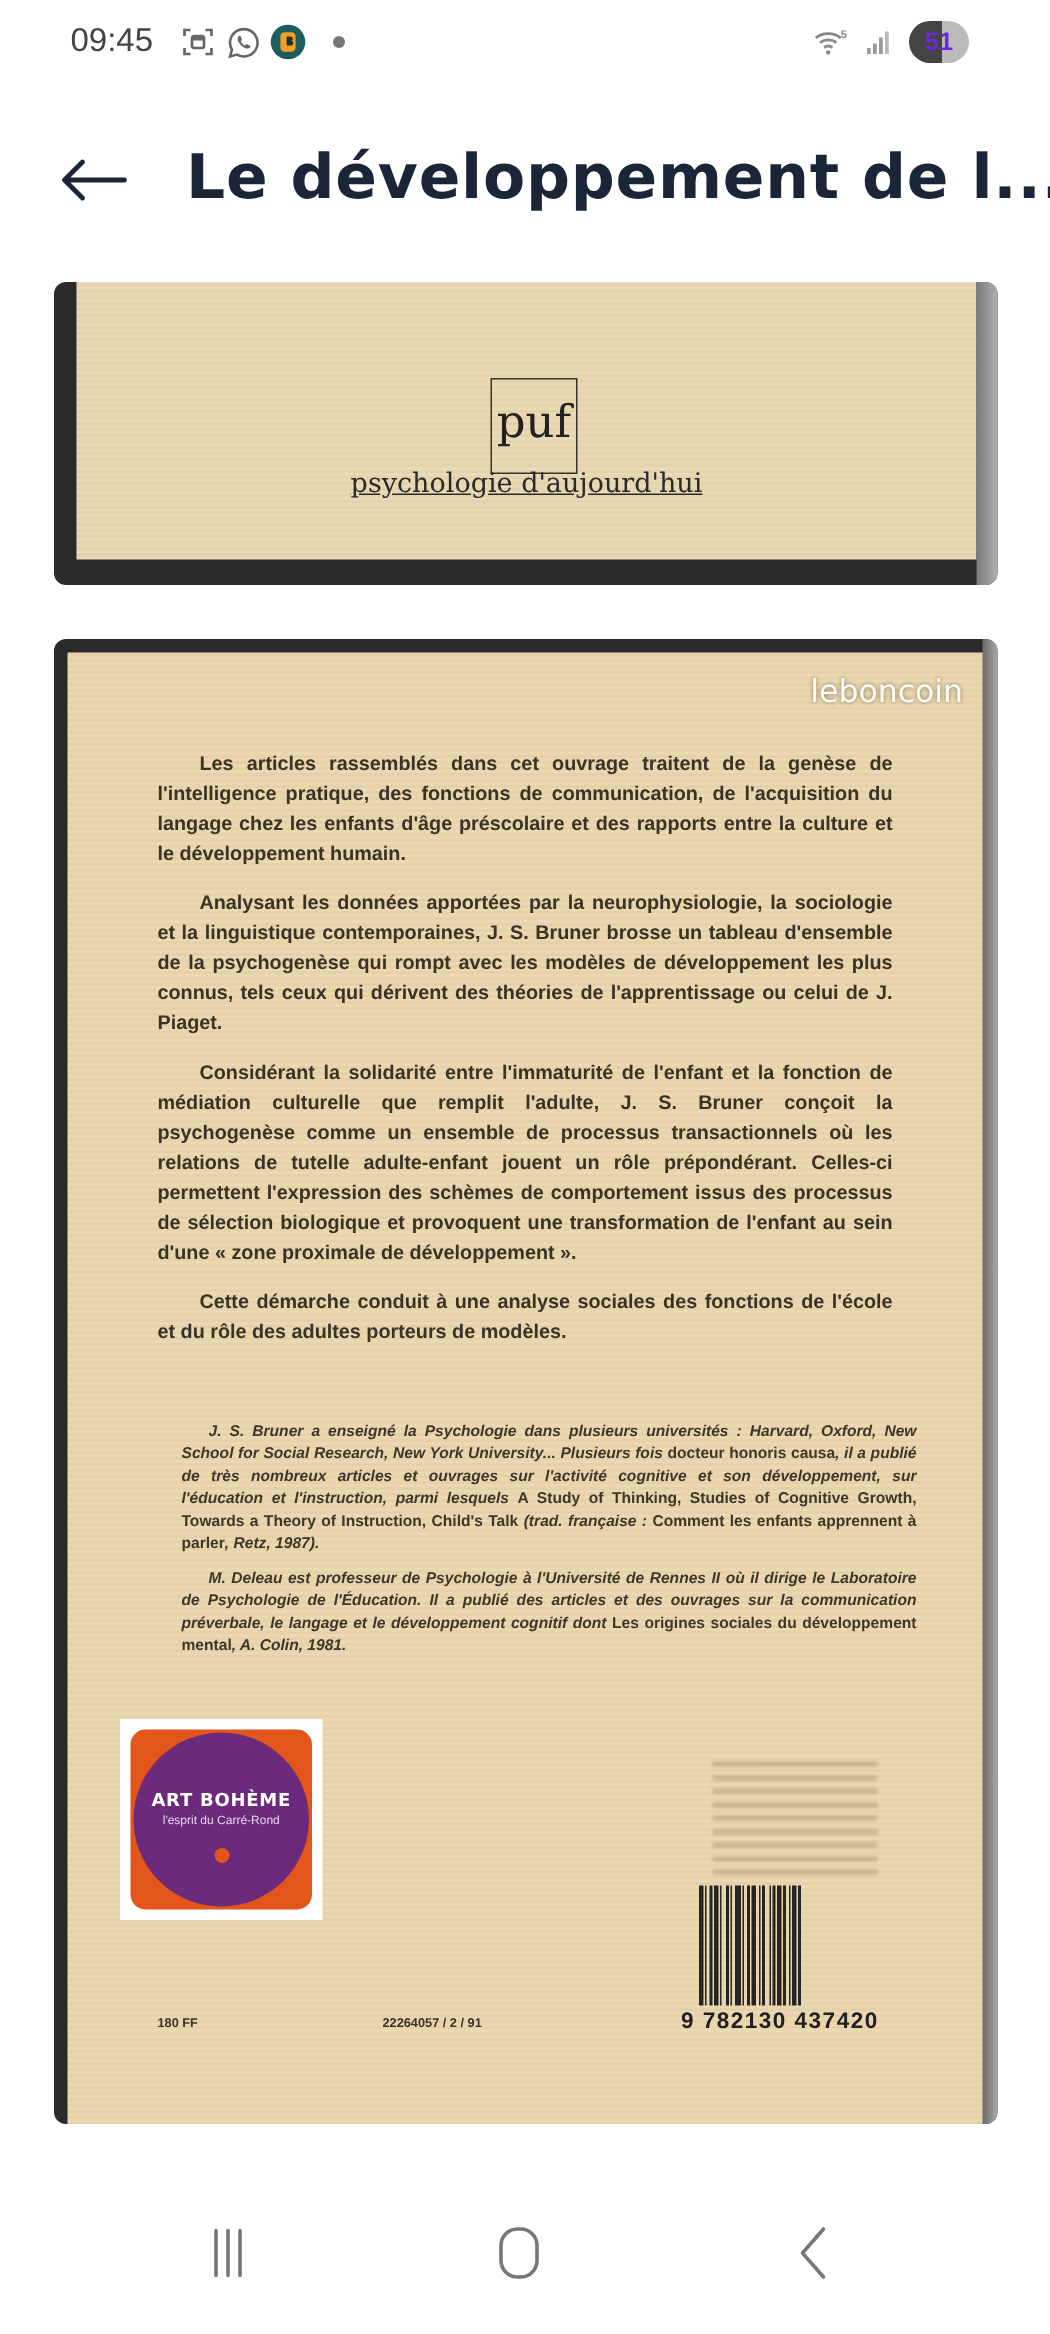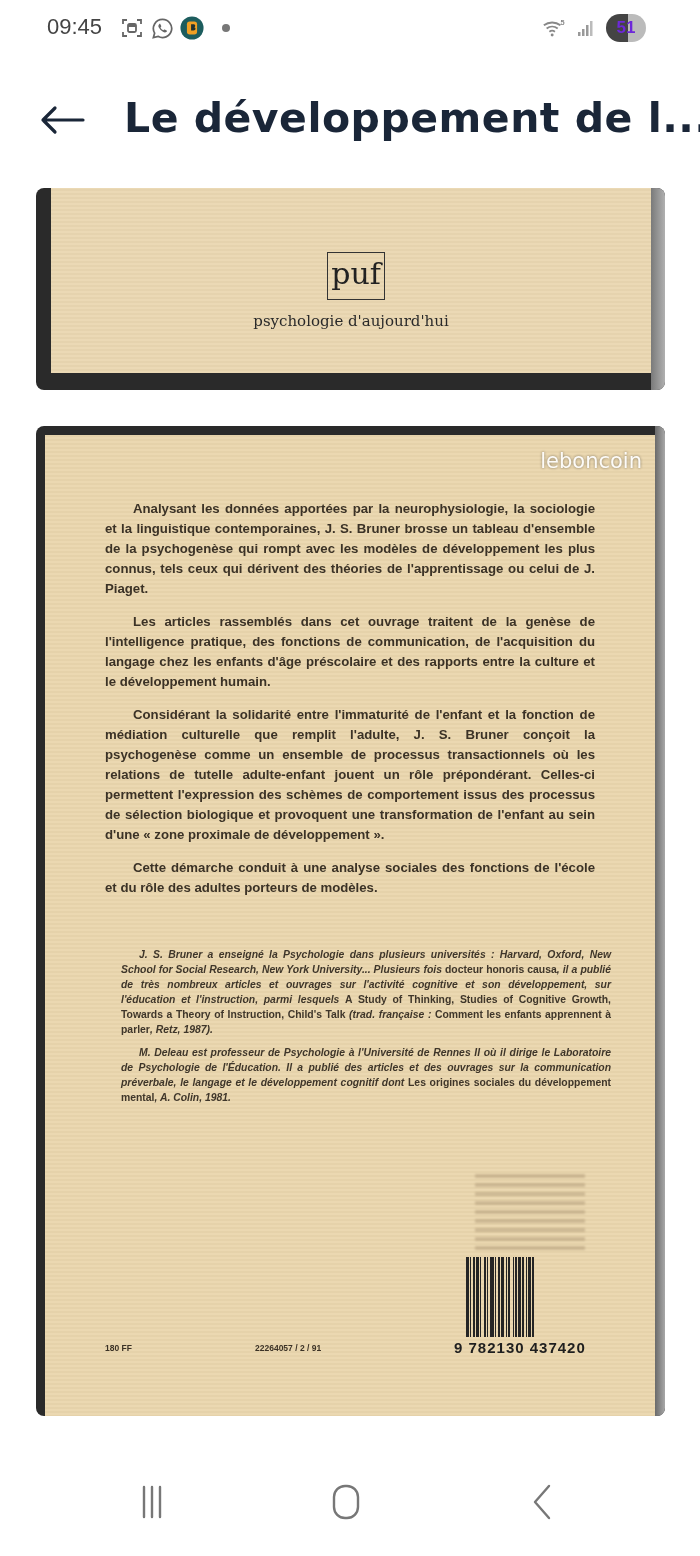--- a/index.html
+++ b/index.html
@@ -30,22 +30,22 @@
   .paper {
     position: absolute;
     background: #e9d6ae;
     background-image: repeating-linear-gradient(0deg, rgba(255,255,255,0.05) 0px, rgba(255,255,255,0.05) 2px, rgba(0,0,0,0.02) 2px, rgba(0,0,0,0.02) 4px);
   }
   .photo-1 .paper { left: 15px; top: 0; width: 600px; height: 185px; background-color: #ead7b1; }
   .photo-1 .edge-right { position: absolute; right: 0; top: 0; width: 14px; height: 100%; background: linear-gradient(90deg, #7a7a7a, #b0b0b0); }
   .photo-2 .paper { left: 9px; top: 9px; width: 611px; height: 1144px; background-color: #ead6ad; }
   .photo-2 .edge-right { position: absolute; right: 0; top: 0; width: 10px; height: 100%; background: linear-gradient(90deg, #6a6a6a, #a8a8a8); }
 
-  .puf-logo { position: absolute; left: 276px; top: 64px; width: 58px; height: 48px; border: 1.5px solid #333; display: flex; align-items: center; justify-content: center; font-family: "DejaVu Serif", serif; font-size: 30px; color: #222; line-height: 1; padding-bottom: 4px; }
-  .puf-series { position: absolute; left: 0; width: 100%; top: 124px; text-align: center; font-family: "DejaVu Serif", serif; font-size: 15px; color: #2a2a2a; }
+  .puf-logo { position: absolute; left: 276px; top: 64px; width: 58px; height: 64px; border: 1.5px solid #333; display: flex; align-items: center; justify-content: center; font-family: "DejaVu Serif", serif; font-size: 30px; color: #222; line-height: 1; padding-bottom: 4px; }
+  .puf-series { position: absolute; left: 0; width: 100%; top: 124px; text-align: center; font-family: "DejaVu Serif", serif; font-size: 18px; color: #2a2a2a; text-decoration: underline; }
 
   .watermark { position: absolute; right: 14px; top: 14px; color: #ffffff; font-family: "DejaVu Sans", sans-serif; font-size: 21px; text-shadow: 0 0 3px rgba(0,0,0,0.5); opacity: 0.92; }
 
   .blurb { position: absolute; left: 60px; width: 490px; font-family: "Liberation Sans", sans-serif; color: #3b3226; font-size: 13.2px; line-height: 20px; font-weight: bold; text-align: justify; }
   .blurb p { text-indent: 28px; margin-bottom: 13px; }
   .blurb-1 { top: 64px; }
 
   .bio { position: absolute; left: 76px; width: 490px; font-family: "Liberation Sans", sans-serif; color: #3f362a; font-size: 10.4px; line-height: 15px; font-weight: bold; font-style: italic; text-align: justify; }
   .bio p { text-indent: 18px; margin-bottom: 8px; }
   .bio .roman { font-style: normal; }
@@ -141,31 +141,40 @@
     <div class="puf-series">psychologie d'aujourd'hui</div>
   </div>
   <div class="edge-right"></div>
 </div>
 
 <div class="photo photo-2">
   <div class="paper">
     <div class="watermark">leboncoin</div>
 
     <div class="blurb blurb-1">
+      <p>Les articles rassemblés dans cet ouvrage traitent de la genèse de l'intelligence pratique, des fonctions de communication, de l'acquisition du langage chez les enfants d'âge préscolaire et des rapports entre la culture et le développement humain.</p>
       <p>Analysant les données apportées par la neurophysiologie, la sociologie et la linguistique contemporaines, J. S. Bruner brosse un tableau d'ensemble de la psychogenèse qui rompt avec les modèles de développement les plus connus, tels ceux qui dérivent des théories de l'apprentissage ou celui de J. Piaget.</p>
-      <p>Les articles rassemblés dans cet ouvrage traitent de la genèse de l'intelligence pratique, des fonctions de communication, de l'acquisition du langage chez les enfants d'âge préscolaire et des rapports entre la culture et le développement humain.</p>
       <p>Considérant la solidarité entre l'immaturité de l'enfant et la fonction de médiation culturelle que remplit l'adulte, J. S. Bruner conçoit la psychogenèse comme un ensemble de processus transactionnels où les relations de tutelle adulte-enfant jouent un rôle prépondérant. Celles-ci permettent l'expression des schèmes de comportement issus des processus de sélection biologique et provoquent une transformation de l'enfant au sein d'une « zone proximale de développement ».</p>
       <p>Cette démarche conduit à une analyse sociales des fonctions de l'école et du rôle des adultes porteurs de modèles.</p>
     </div>
 
     <div class="bio" style="top: 512px;">
       <p><span>J. S. Bruner a enseigné la Psychologie dans plusieurs universités : Harvard, Oxford, New School for Social Research, New York University... Plusieurs fois </span><span class="roman">docteur honoris causa</span><span>, il a publié de très nombreux articles et ouvrages sur l'activité cognitive et son développement, sur l'éducation et l'instruction, parmi lesquels </span><span class="roman">A Study of Thinking, Studies of Cognitive Growth, Towards a Theory of Instruction, Child's Talk</span><span> (trad. française : </span><span class="roman">Comment les enfants apprennent à parler</span><span>, Retz, 1987).</span></p>
       <p><span>M. Deleau est professeur de Psychologie à l'Université de Rennes II où il dirige le Laboratoire de Psychologie de l'Éducation. Il a publié des articles et des ouvrages sur la communication préverbale, le langage et le développement cognitif dont </span><span class="roman">Les origines sociales du développement mental</span><span>, A. Colin, 1981.</span></p>
     </div>
 
+    <div class="art-boheme">
+      <div class="orange">
+        <div class="circle">
+          <span class="t1">ART BOHÈME</span>
+          <span class="t2">l'esprit du Carré-Rond</span>
+          <span class="dot"></span>
+        </div>
+      </div>
+    </div>
 
     <div class="price-block"></div>
     <div class="barcode" id="barcode">
         <span style="width: 3px; background: rgb(37, 37, 37);"></span>
         <span style="width: 1px; background: transparent;"></span>
         <span style="width: 1px; background: rgb(37, 37, 37);"></span>
         <span style="width: 2px; background: transparent;"></span>
         <span style="width: 2px; background: rgb(37, 37, 37);"></span>
         <span style="width: 1px; background: transparent;"></span>
         <span style="width: 3px; background: rgb(37, 37, 37);"></span>

